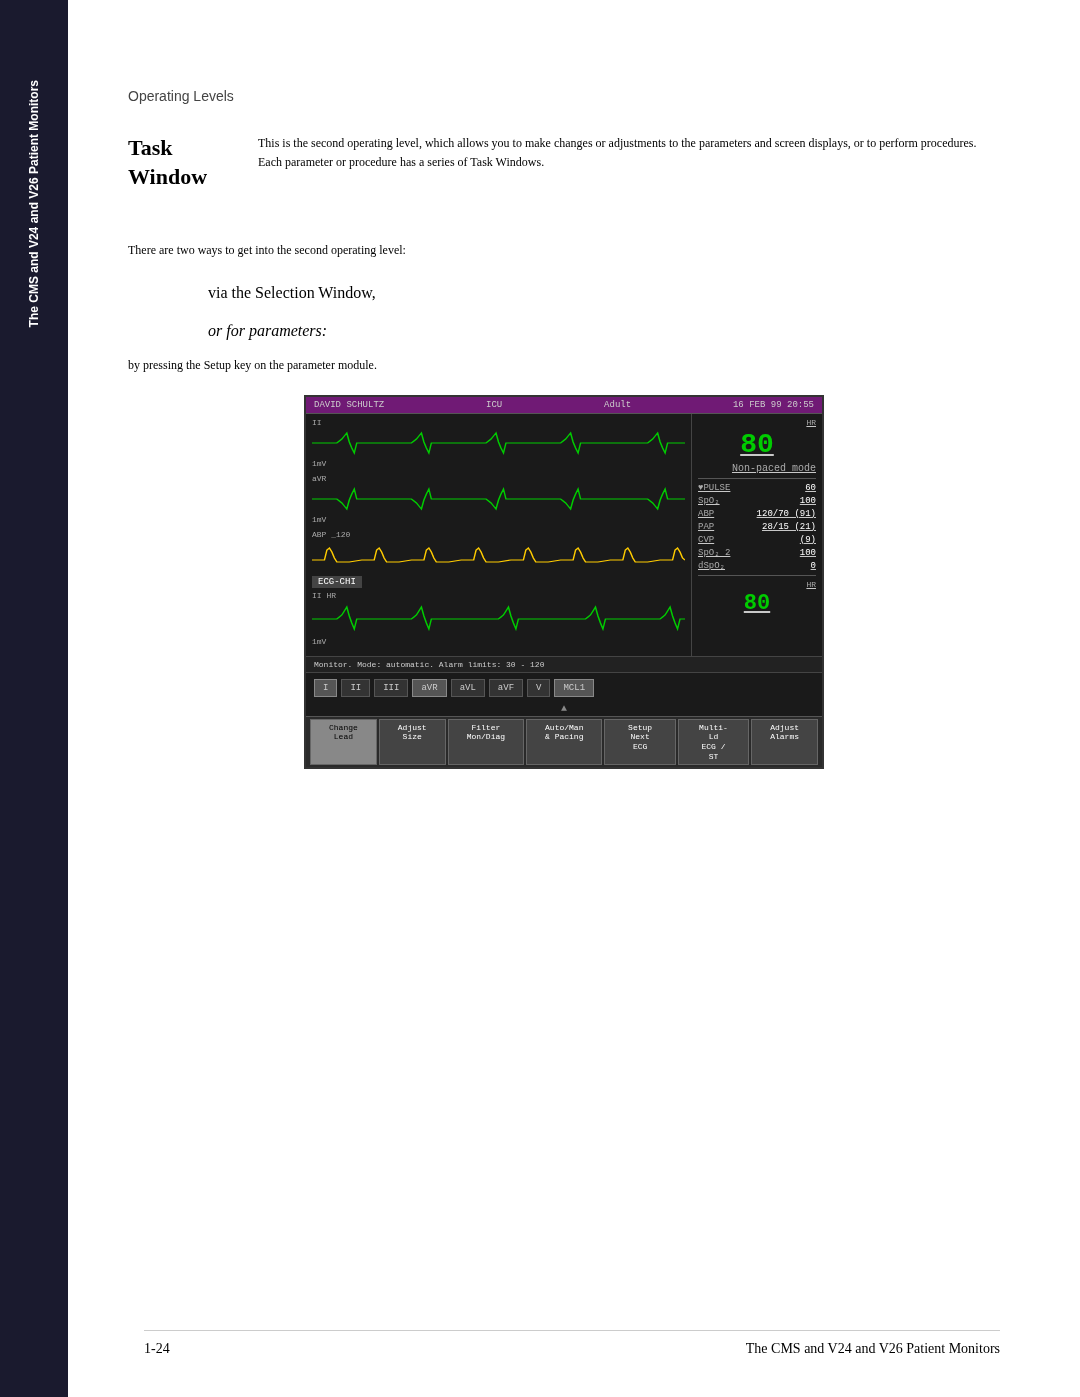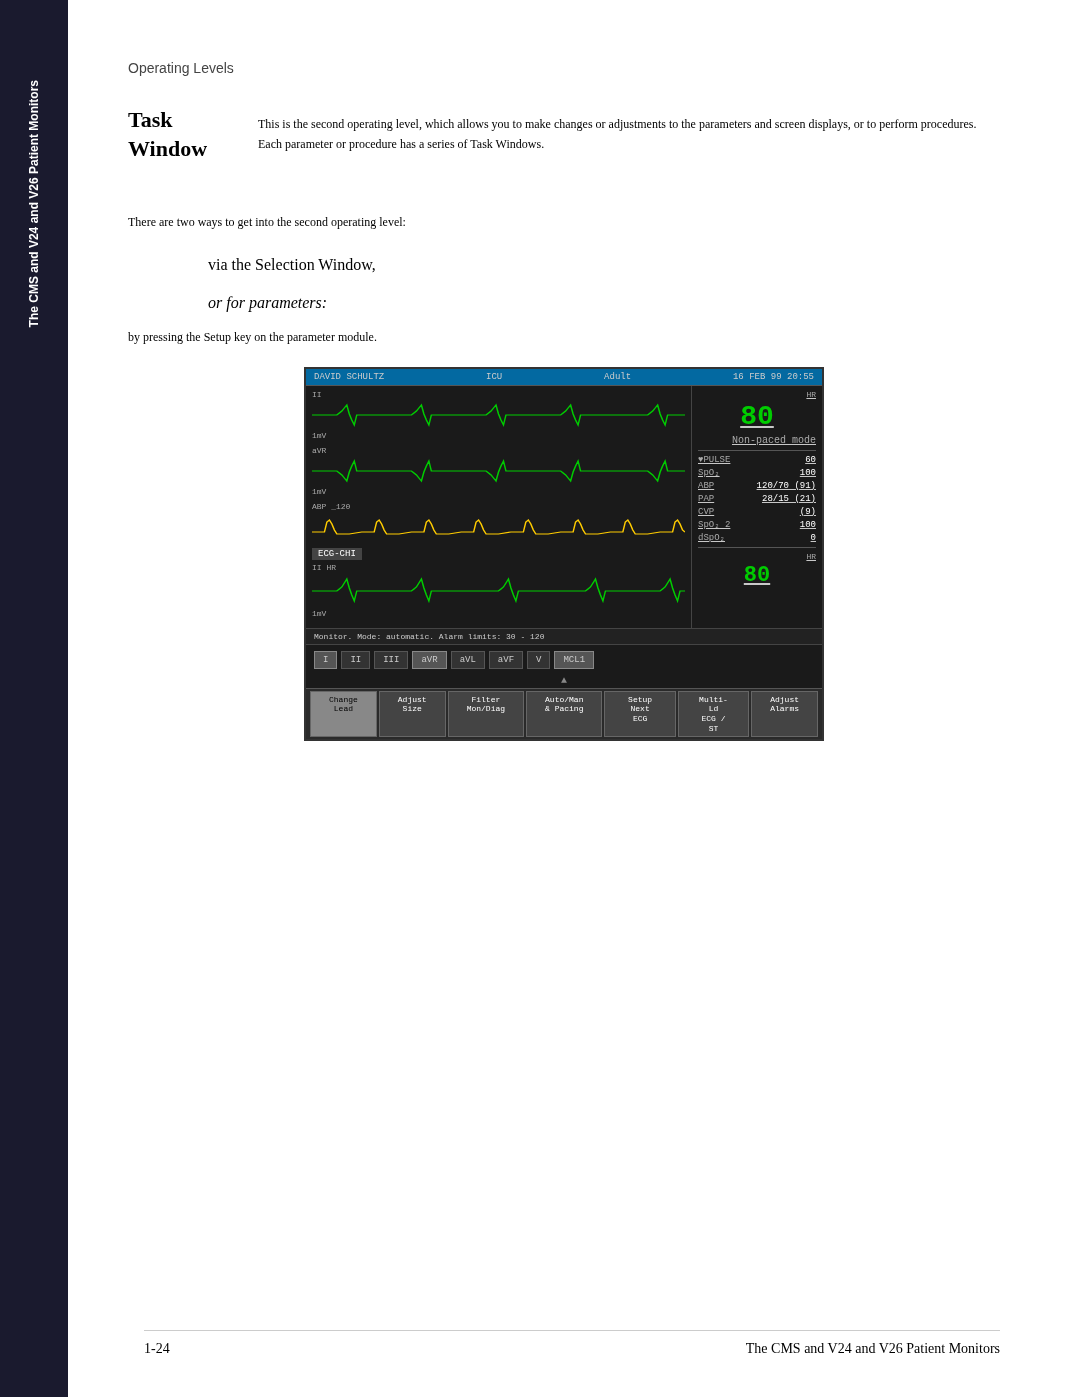--- a/index.html
+++ b/index.html
@@ -39,41 +39,41 @@
       transform: rotate(180deg);
       text-align: center;
       line-height: 1.4;
     }
 
     
     .main-content {
       flex: 1;
       padding: 60px 80px 60px 60px;
       position: relative;
+      margin-top: 28px;
     }
 
     .breadcrumb {
       font-family: Arial, sans-serif;
       font-size: 14px;
       color: #444;
       margin-bottom: 30px;
     }
 
     .section-title {
       font-size: 22px;
       font-weight: bold;
       margin-bottom: 20px;
       line-height: 1.3;
     }
 
     .content-block {
       display: flex;
       gap: 30px;
       margin-bottom: 30px;
-      align-items: center;
     }
 
     .task-window-label {
       min-width: 100px;
     }
 
     .task-window-label h2 {
       font-size: 22px;
       font-weight: bold;
       line-height: 1.3;
@@ -109,21 +109,21 @@
       border: 2px solid #333;
       background: #1a1a1a;
       color: #c8c8c8;
       font-family: 'Courier New', monospace;
       font-size: 10px;
       padding: 0;
       display: block;
     }
 
     .monitor-top-bar {
-      background: #0369a1;
+      background: #701a75;
       border-bottom: 1px solid #555;
       padding: 3px 8px;
       display: flex;
       justify-content: space-between;
       font-size: 9px;
       color: #ccc;
     }
 
     .monitor-main {
       display: flex;

